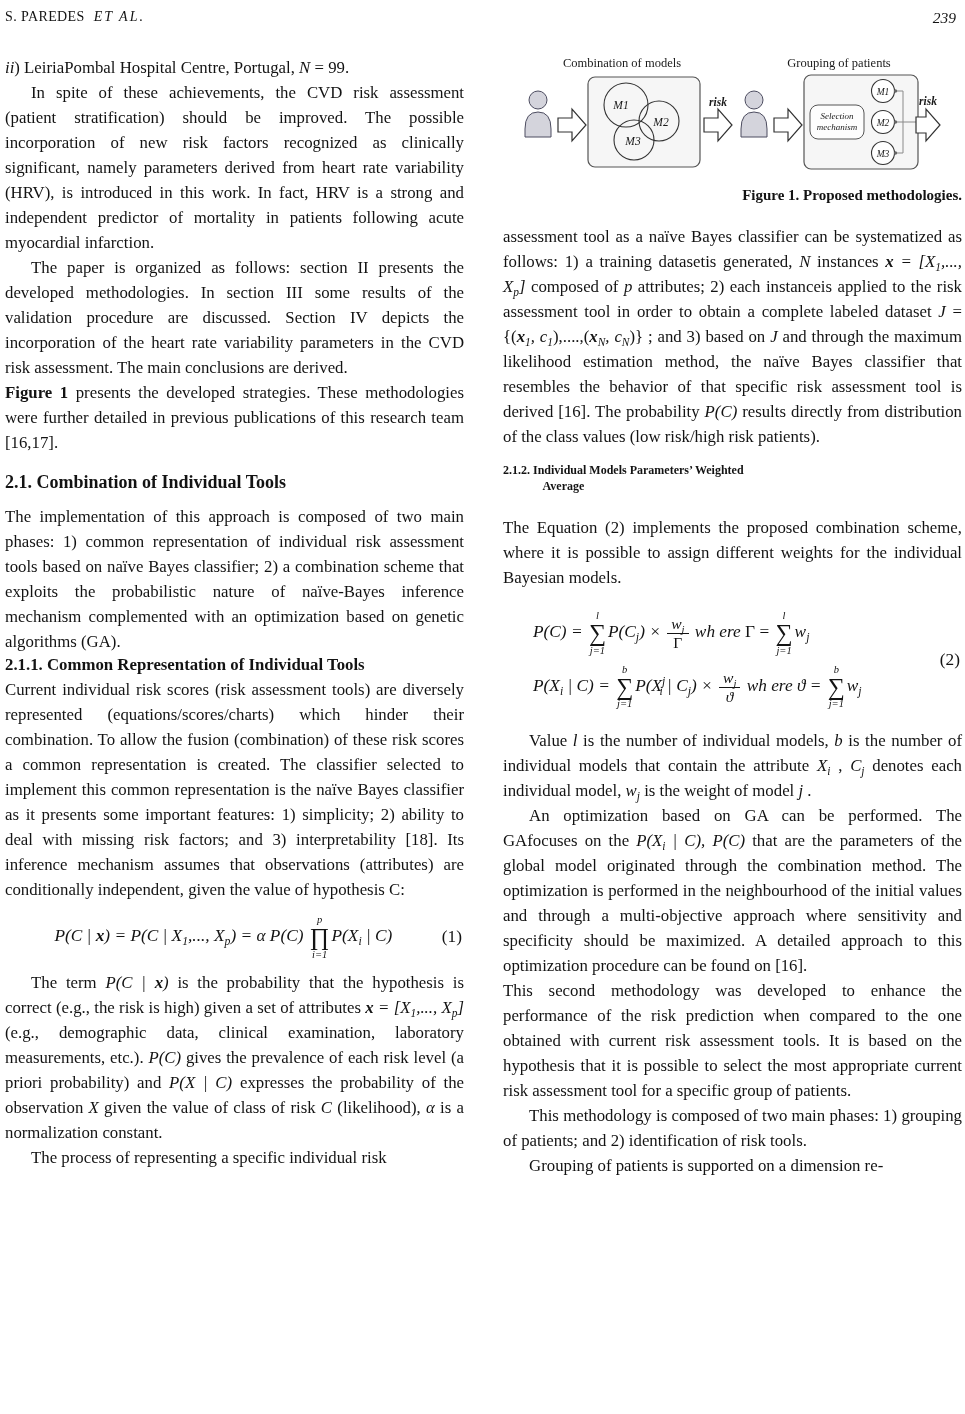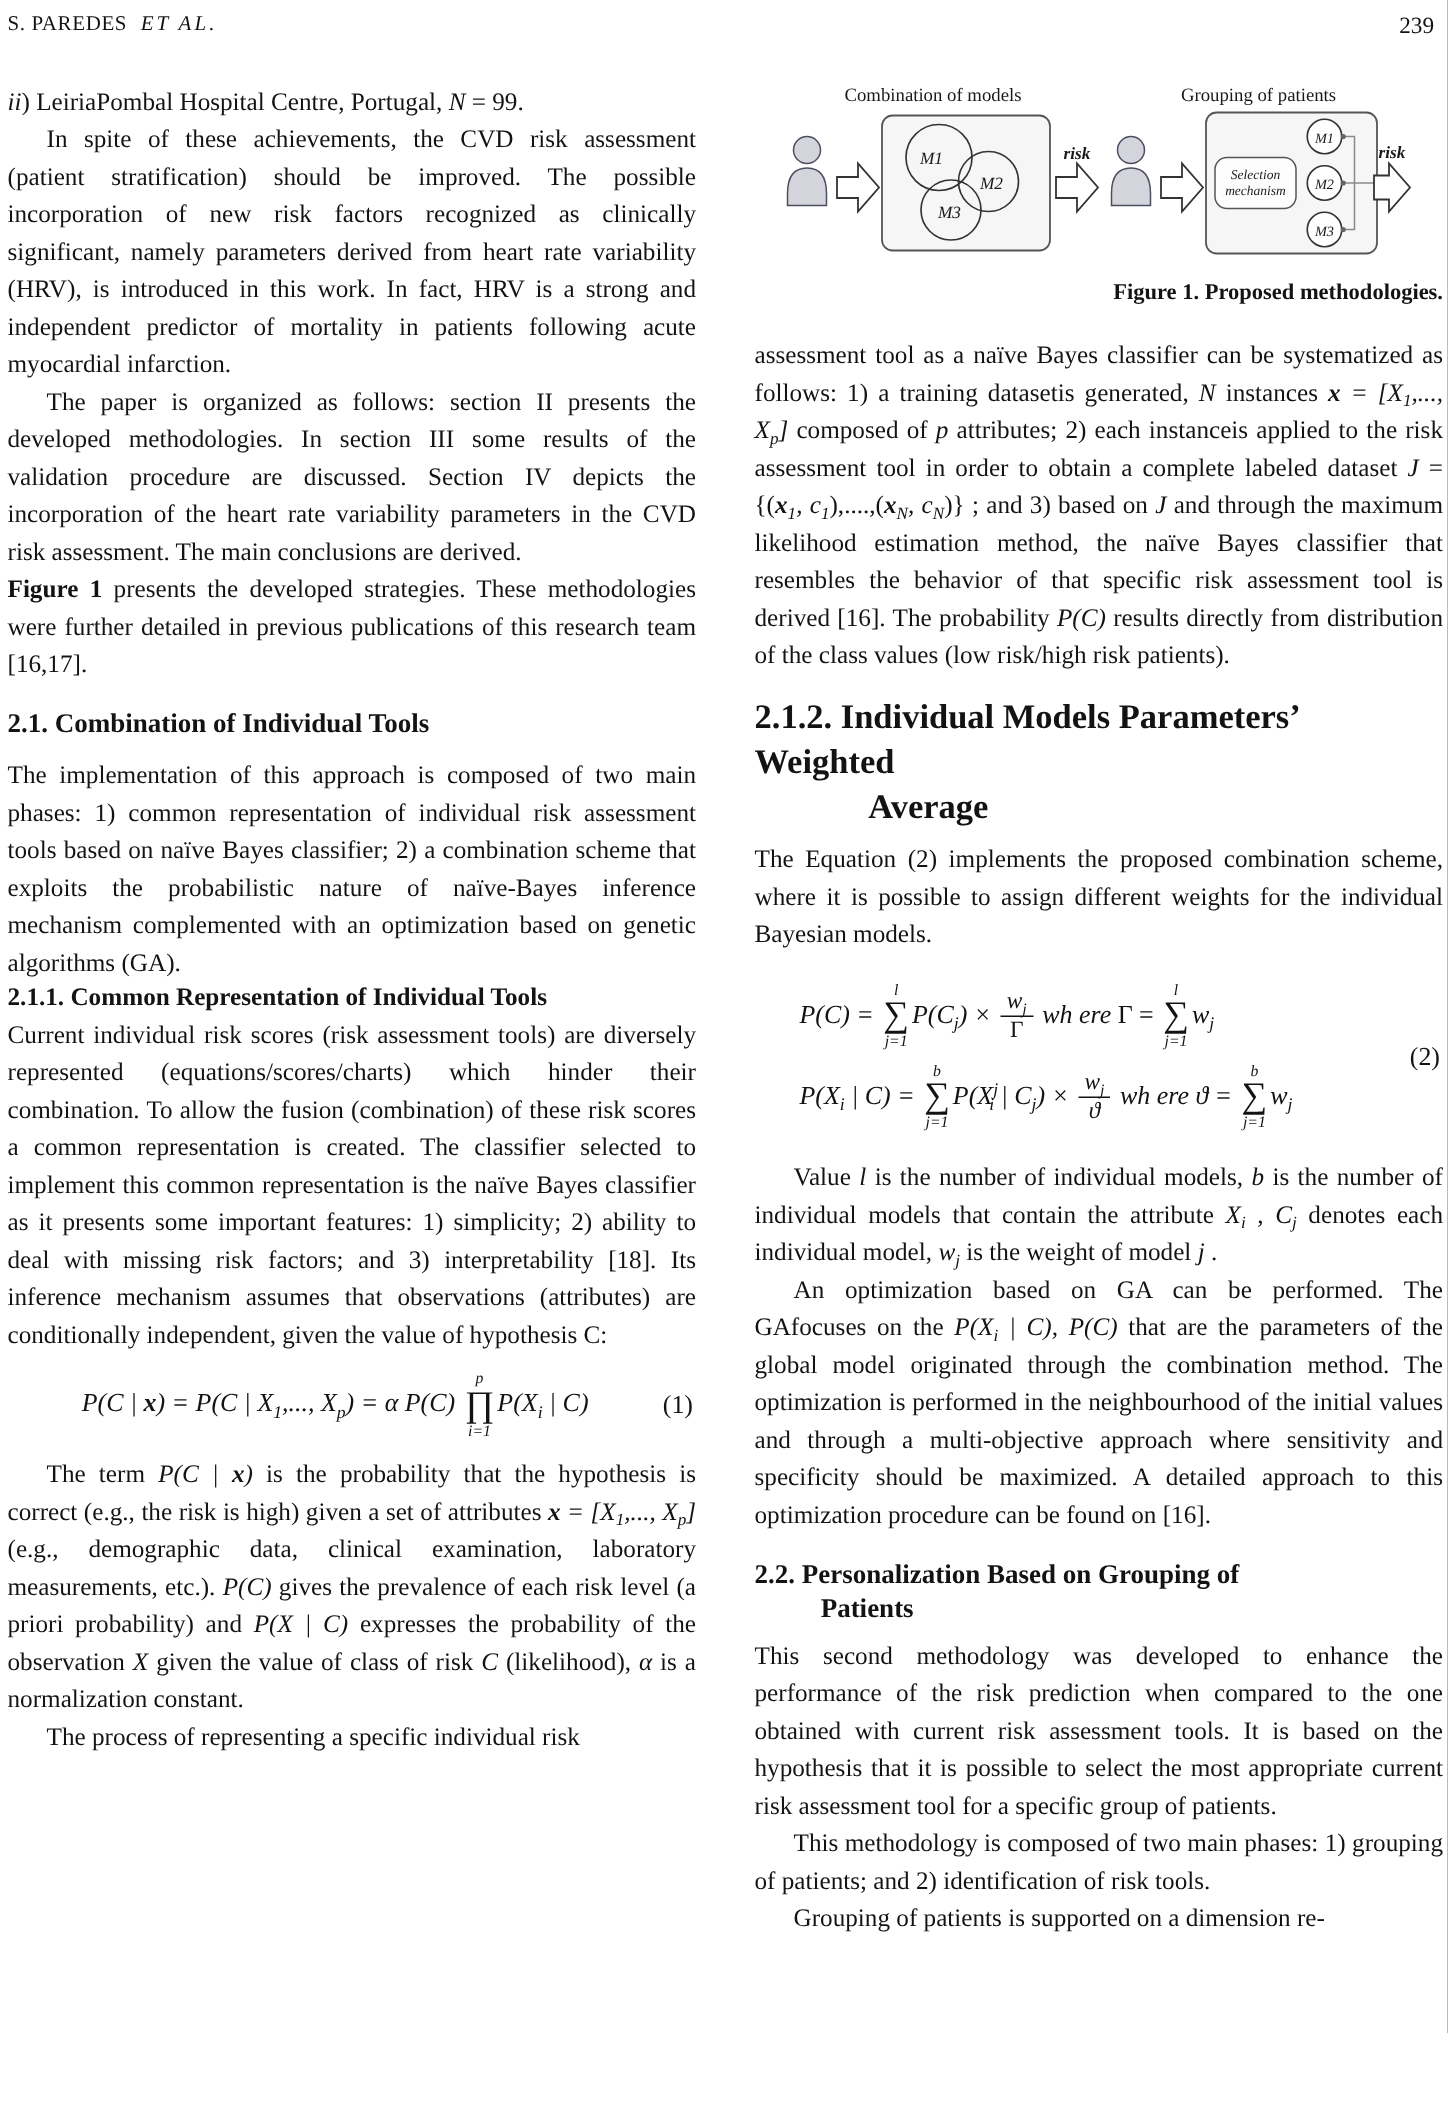--- a/index.html
+++ b/index.html
@@ -5,21 +5,21 @@
   html,body{margin:0;padding:0;background:#888;}
   .page{
     position:relative;width:965px;height:1414px;margin:0 auto;background:#fff;
     font-family:"Liberation Serif","DejaVu Serif",serif;color:#131313;overflow:hidden;
     box-sizing:border-box;padding:0 3px 0 5px;
   }
   
   .pg-header{position:relative;height:46px;padding-top:9px;}
   .htitle{position:absolute;left:0;right:0;text-align:left;font-size:14px;letter-spacing:.4px;}
   .etal{font-style:italic;margin-left:9px;letter-spacing:2px;}
-  .pageno{position:absolute;right:6px;top:9px;font-size:15.5px;}
+  .pageno{position:absolute;right:6px;top:9px;font-size:15.5px;font-style:italic;}
   
   .columns{display:flex;gap:39px;}
   .col{width:459px;box-sizing:border-box;}
   .body{margin:0;font-size:16.8px;line-height:25px;text-align:justify;}
   .ind{text-indent:1.55em;}
   .noind{text-indent:0;}
   .tk-n{font-style:normal;}
   .tk-i{font-style:italic;}
   .tk-b{font-weight:bold;}
   .tk-bi{font-weight:bold;font-style:italic;}
@@ -28,21 +28,21 @@
   sup{vertical-align:0.5em;}
   .tk-sup + .tk-sub{margin-left:-0.5em;}
   
   .h-major{font-size:20px;font-weight:bold;margin:19px 0 11px;line-height:1.2;}
   .h-sub{font-size:18px;font-weight:bold;margin:16px 0 10px;line-height:1.25;}
   .h-subsub{font-size:16.8px;font-weight:bold;margin:0 0 2px;line-height:1.3;}
   .two .l1,.two .l2{display:block;}
   .two .l2{padding-left:3.3em;}
   .h-sub.two{margin-bottom:8px;}
   .h-sub.two .l2{padding-left:2.45em;}
-  .h-subsub.two{margin:14px 0 7px;font-size:23px;}
+  .h-subsub.two{margin:14px 0 21px;font-size:12px;}
   
   .equation{display:flex;align-items:center;margin:12px 0 10px;font-size:17.3px;}
   .eqbody{flex:1;text-align:center;}
   .eq2 .eqbody{text-align:left;}
   .eqnum{padding-right:2px;}
   .eqrow{display:block;margin:8px 0;padding-left:30px;white-space:nowrap;}
   .bigop{display:inline-flex;flex-direction:column;align-items:center;vertical-align:middle;line-height:1;margin:0 2px;}
   .bigop .lim{font-size:10.5px;font-style:italic;line-height:1.1;}
   .bigop .opsym{font-size:24px;line-height:.95;font-style:normal;}
   .frac{display:inline-flex;flex-direction:column;align-items:center;vertical-align:middle;font-size:.9em;line-height:1.15;margin:0 2px;}
@@ -176,24 +176,20 @@
                 <span class="opsym">∑</span>
                 <span class="lim">j=1</span>
               </span><span class="tk-i">w</span><sub class="tk-sub">j</sub></span>
         </span>
         <span class="eqnum">(2)</span>
       </div>
 
       <p class="body ind"><span class="tk-n">Value </span><span class="tk-i">l</span><span class="tk-n"> is the number of individual models, </span><span class="tk-i">b</span><span class="tk-n"> is the number of individual models that contain the attribute </span><span class="tk-i">X</span><sub class="tk-sub">i</sub><span class="tk-n"> , </span><span class="tk-i">C</span><sub class="tk-sub">j</sub><span class="tk-n"> denotes each individual model, </span><span class="tk-i">w</span><sub class="tk-sub">j</sub><span class="tk-n"> is the weight of model </span><span class="tk-i">j</span><span class="tk-n"> .</span></p>
       <p class="body ind"><span class="tk-n">An optimization based on GA can be performed. The GAfocuses on the </span><span class="tk-i">P(X</span><sub class="tk-sub">i</sub><span class="tk-i"> | C), P(C)</span><span class="tk-n"> that are the parameters of the global model originated through the combination method. The optimization is performed in the neighbourhood of the initial values and through a multi-objective approach where sensitivity and specificity should be maximized. A detailed approach to this optimization procedure can be found on [16].</span></p>
 
-      <h3 class="h-sub two">
-        <span class="l1">2.2. Personalization Based on Grouping of</span>
-        <span class="l2">Patients</span>
-      </h3>
       <p class="body noind"><span class="tk-n">This second methodology was developed to enhance the performance of the risk prediction when compared to the one obtained with current risk assessment tools. It is based on the hypothesis that it is possible to select the most appropriate current risk assessment tool for a specific group of patients.</span></p>
       <p class="body ind"><span class="tk-n">This methodology is composed of two main phases: 1) grouping of patients; and 2) identification of risk tools.</span></p>
       <p class="body ind"><span class="tk-n">Grouping of patients is supported on a dimension re-</span></p>
     </div>
   </div>
 
   <div class="pg-footer">
     <span>Copyright © 2013 SciRes.</span>
     <span class="journal">ENG</span>
   </div>

